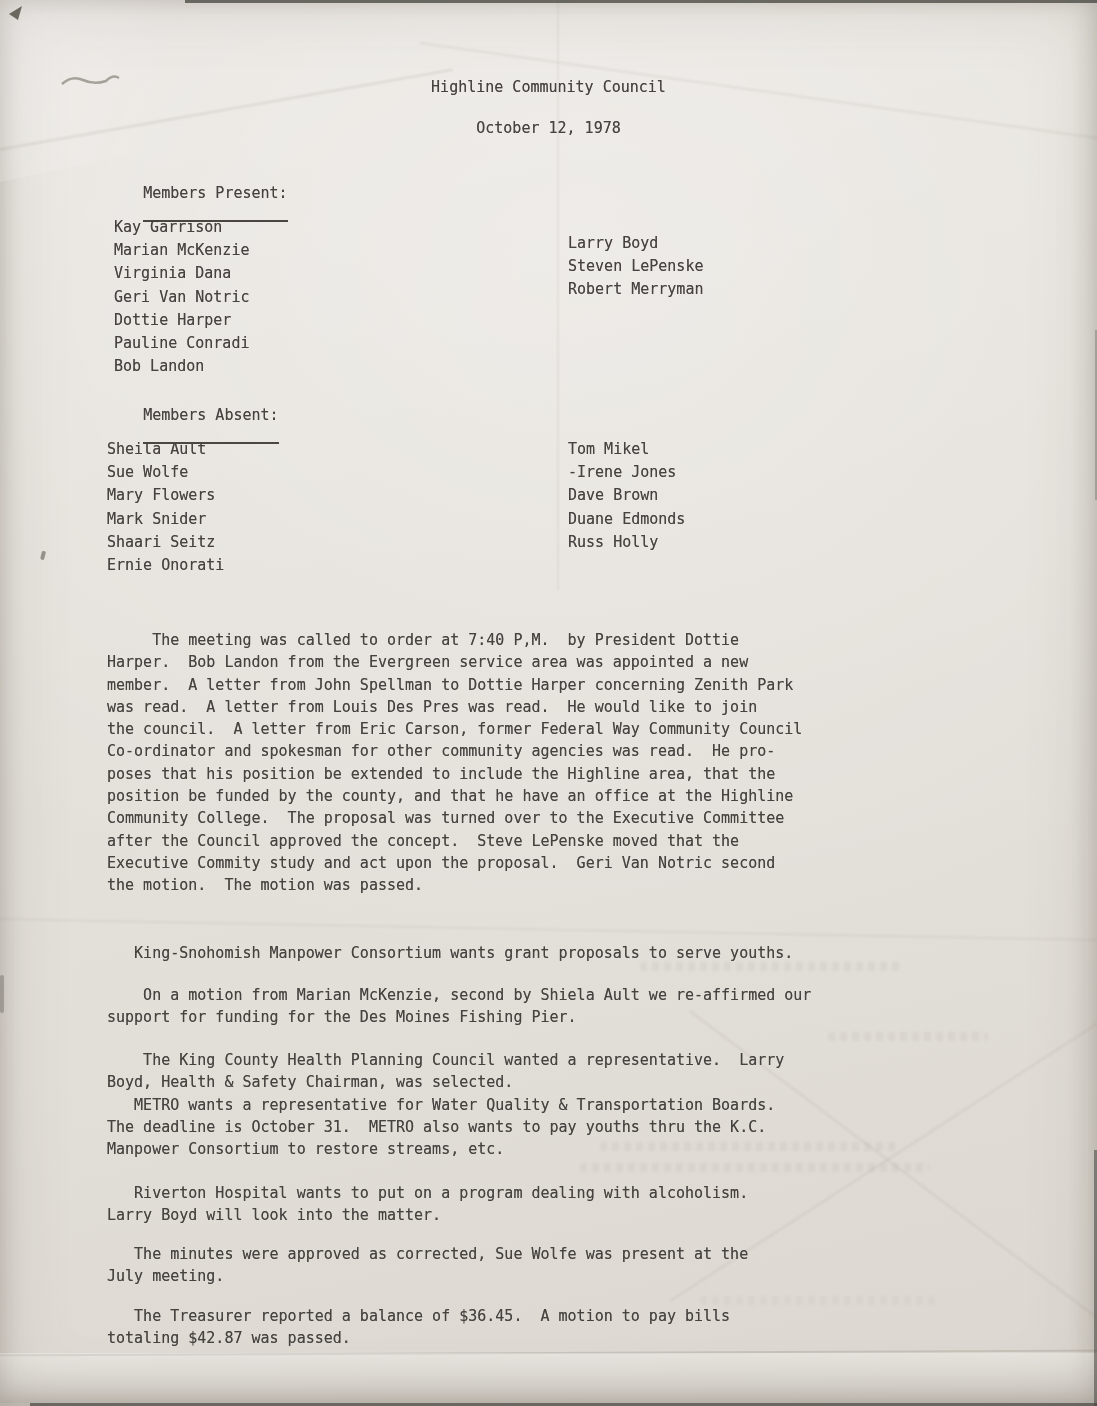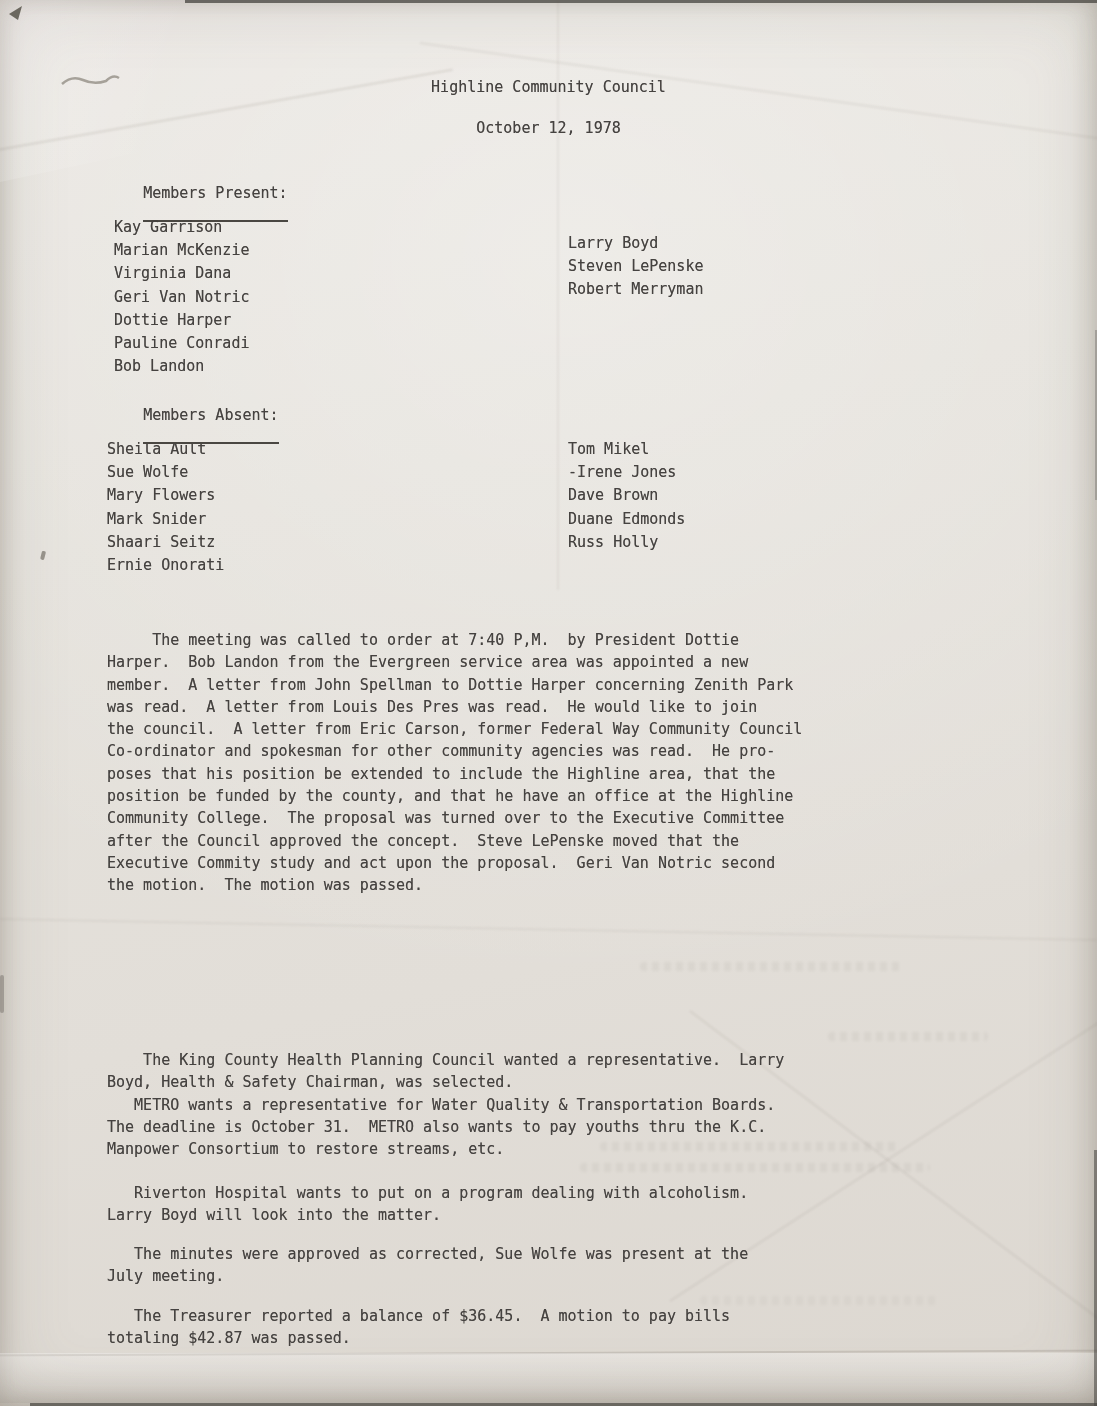--- a/index.html
+++ b/index.html
@@ -123,20 +123,23 @@
 member.  A letter from John Spellman to Dottie Harper concerning Zenith Park
 was read.  A letter from Louis Des Pres was read.  He would like to join
 the council.  A letter from Eric Carson, former Federal Way Community Council
 Co-ordinator and spokesman for other community agencies was read.  He pro-
 poses that his position be extended to include the Highline area, that the
 position be funded by the county, and that he have an office at the Highline
 Community College.  The proposal was turned over to the Executive Committee
 after the Council approved the concept.  Steve LePenske moved that the
 Executive Commity study and act upon the proposal.  Geri Van Notric second
 the motion.  The motion was passed.</div>
+  <div class="txt para" style="top:942px;">   King-Snohomish Manpower Consortium wants grant proposals to serve youths.</div>
+  <div class="txt para" style="top:984px;">    On a motion from Marian McKenzie, second by Shiela Ault we re-affirmed our
+support for funding for the Des Moines Fishing Pier.</div>
   <div class="txt para" style="top:1049px;">    The King County Health Planning Council wanted a representative.  Larry
 Boyd, Health &amp; Safety Chairman, was selected.
    METRO wants a representative for Water Quality &amp; Transportation Boards.
 The deadline is October 31.  METRO also wants to pay youths thru the K.C.
 Manpower Consortium to restore streams, etc.</div>
   <div class="txt para" style="top:1182px;">   Riverton Hospital wants to put on a program dealing with alcoholism.
 Larry Boyd will look into the matter.</div>
   <div class="txt para" style="top:1243px;">   The minutes were approved as corrected, Sue Wolfe was present at the
 July meeting.</div>
   <div class="txt para" style="top:1305px;">   The Treasurer reported a balance of $36.45.  A motion to pay bills

